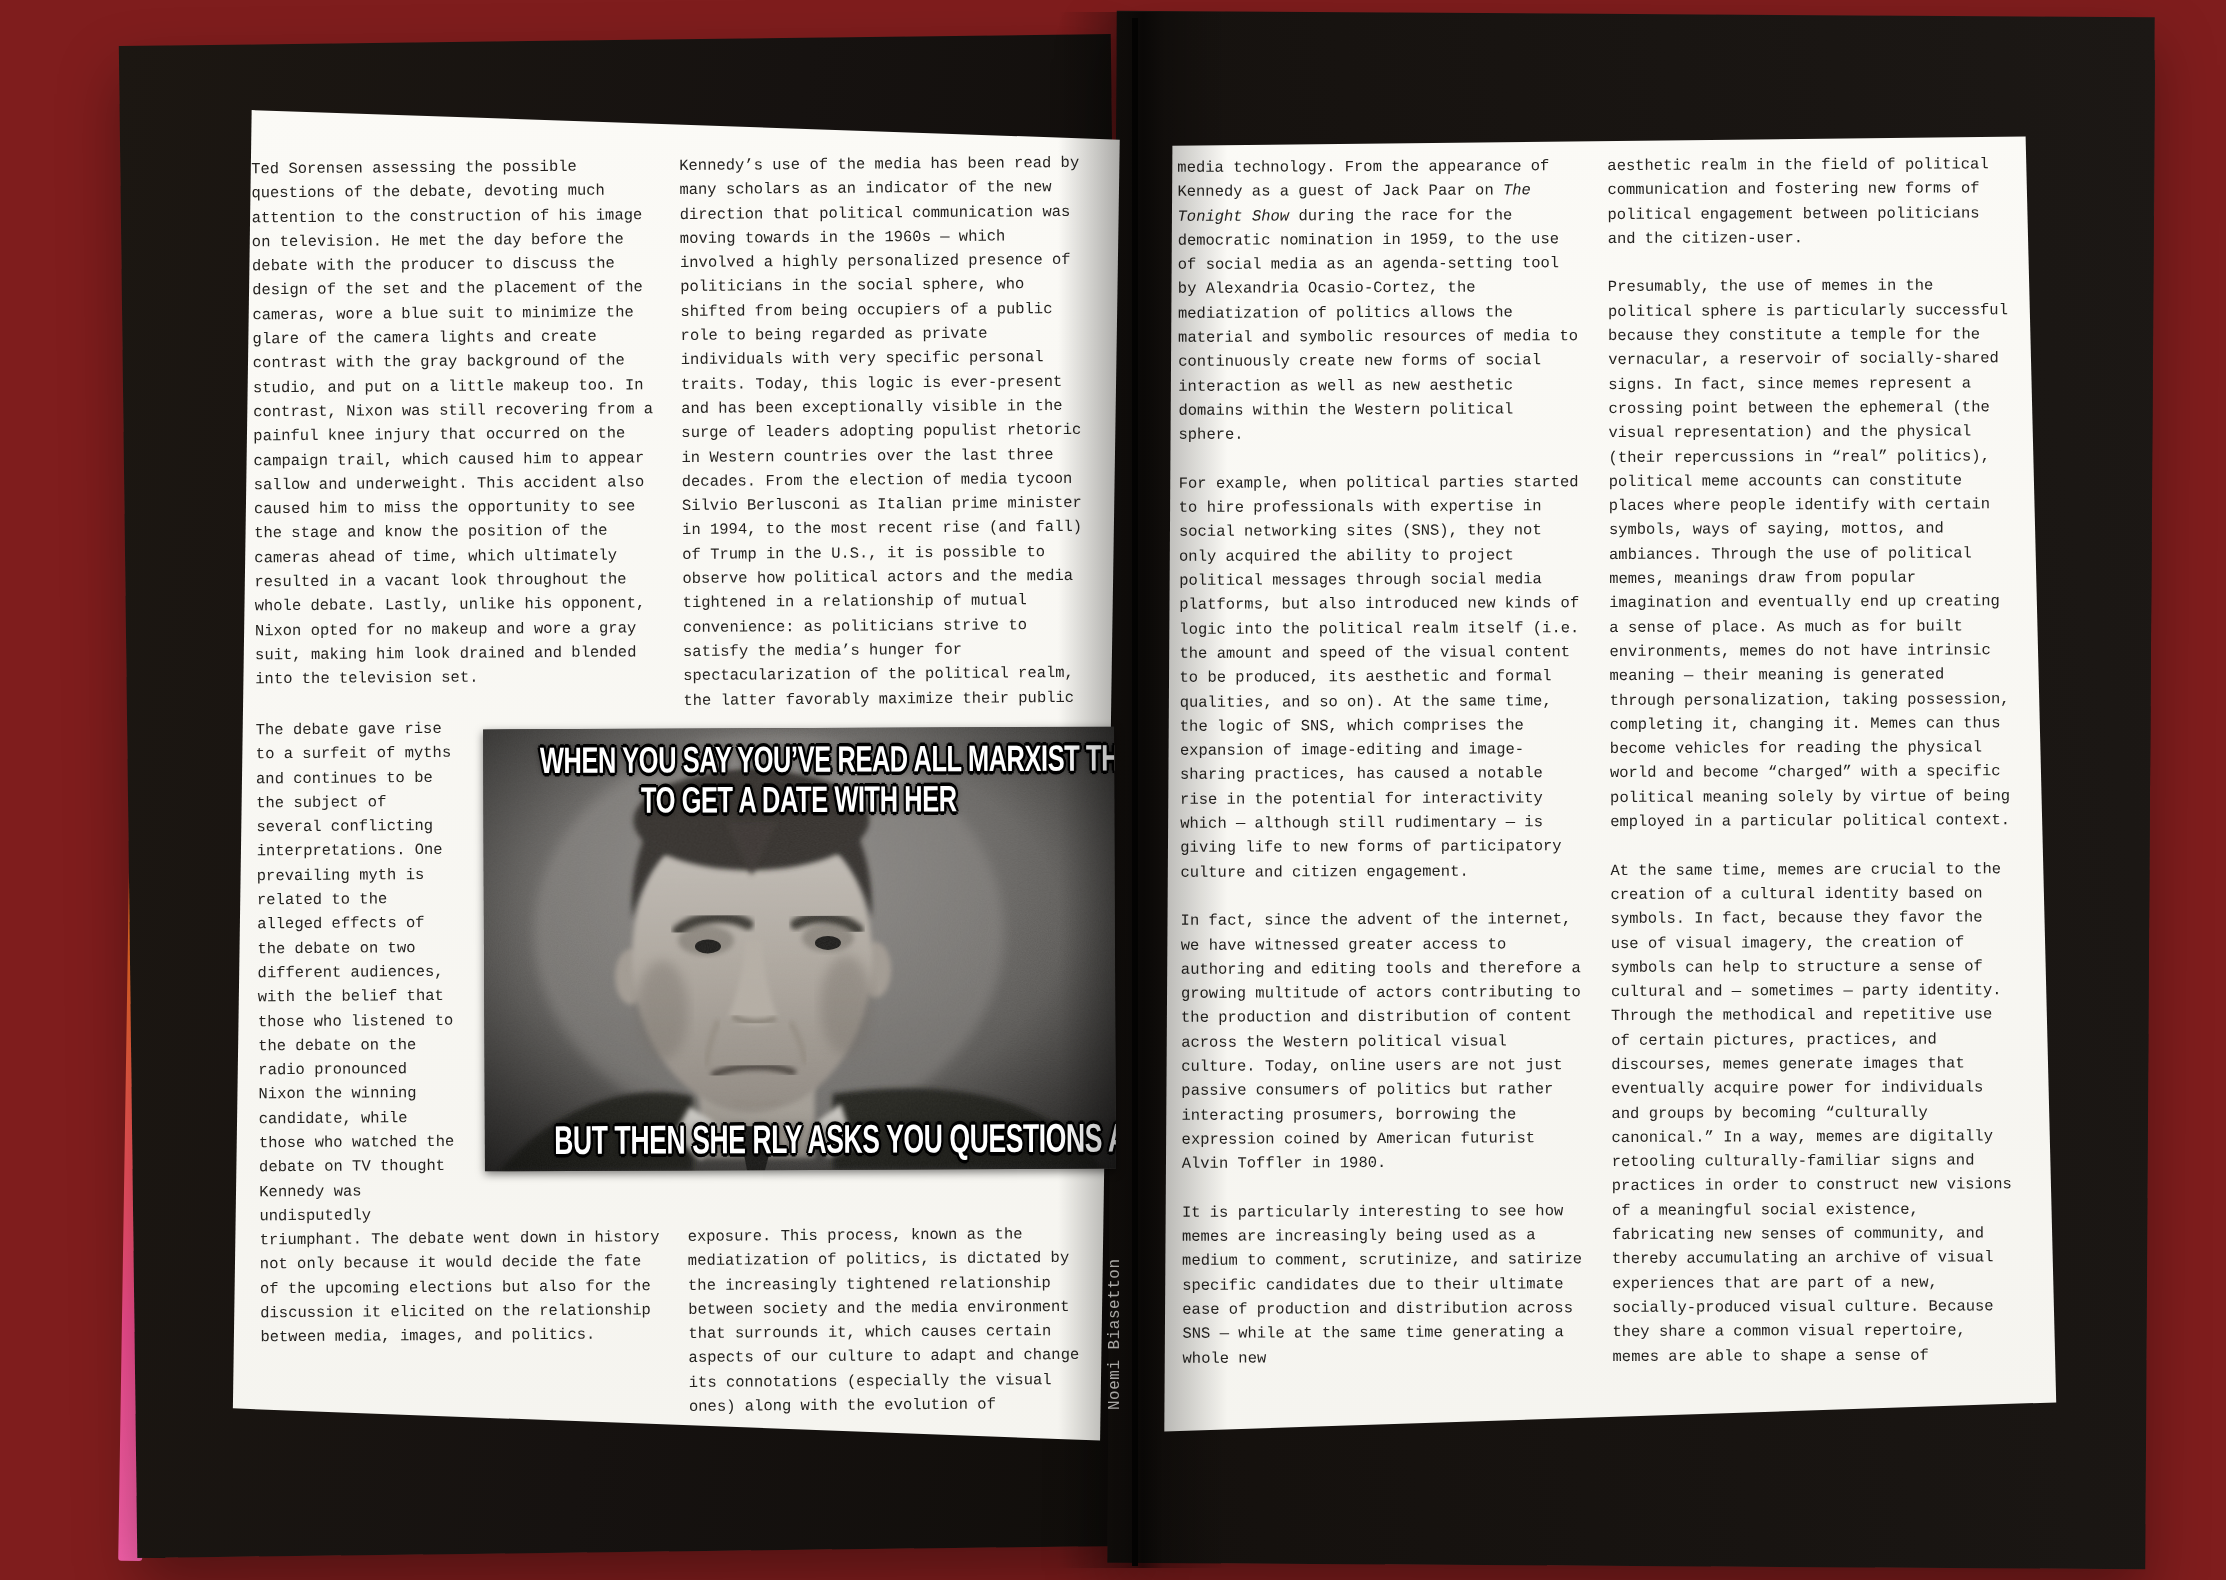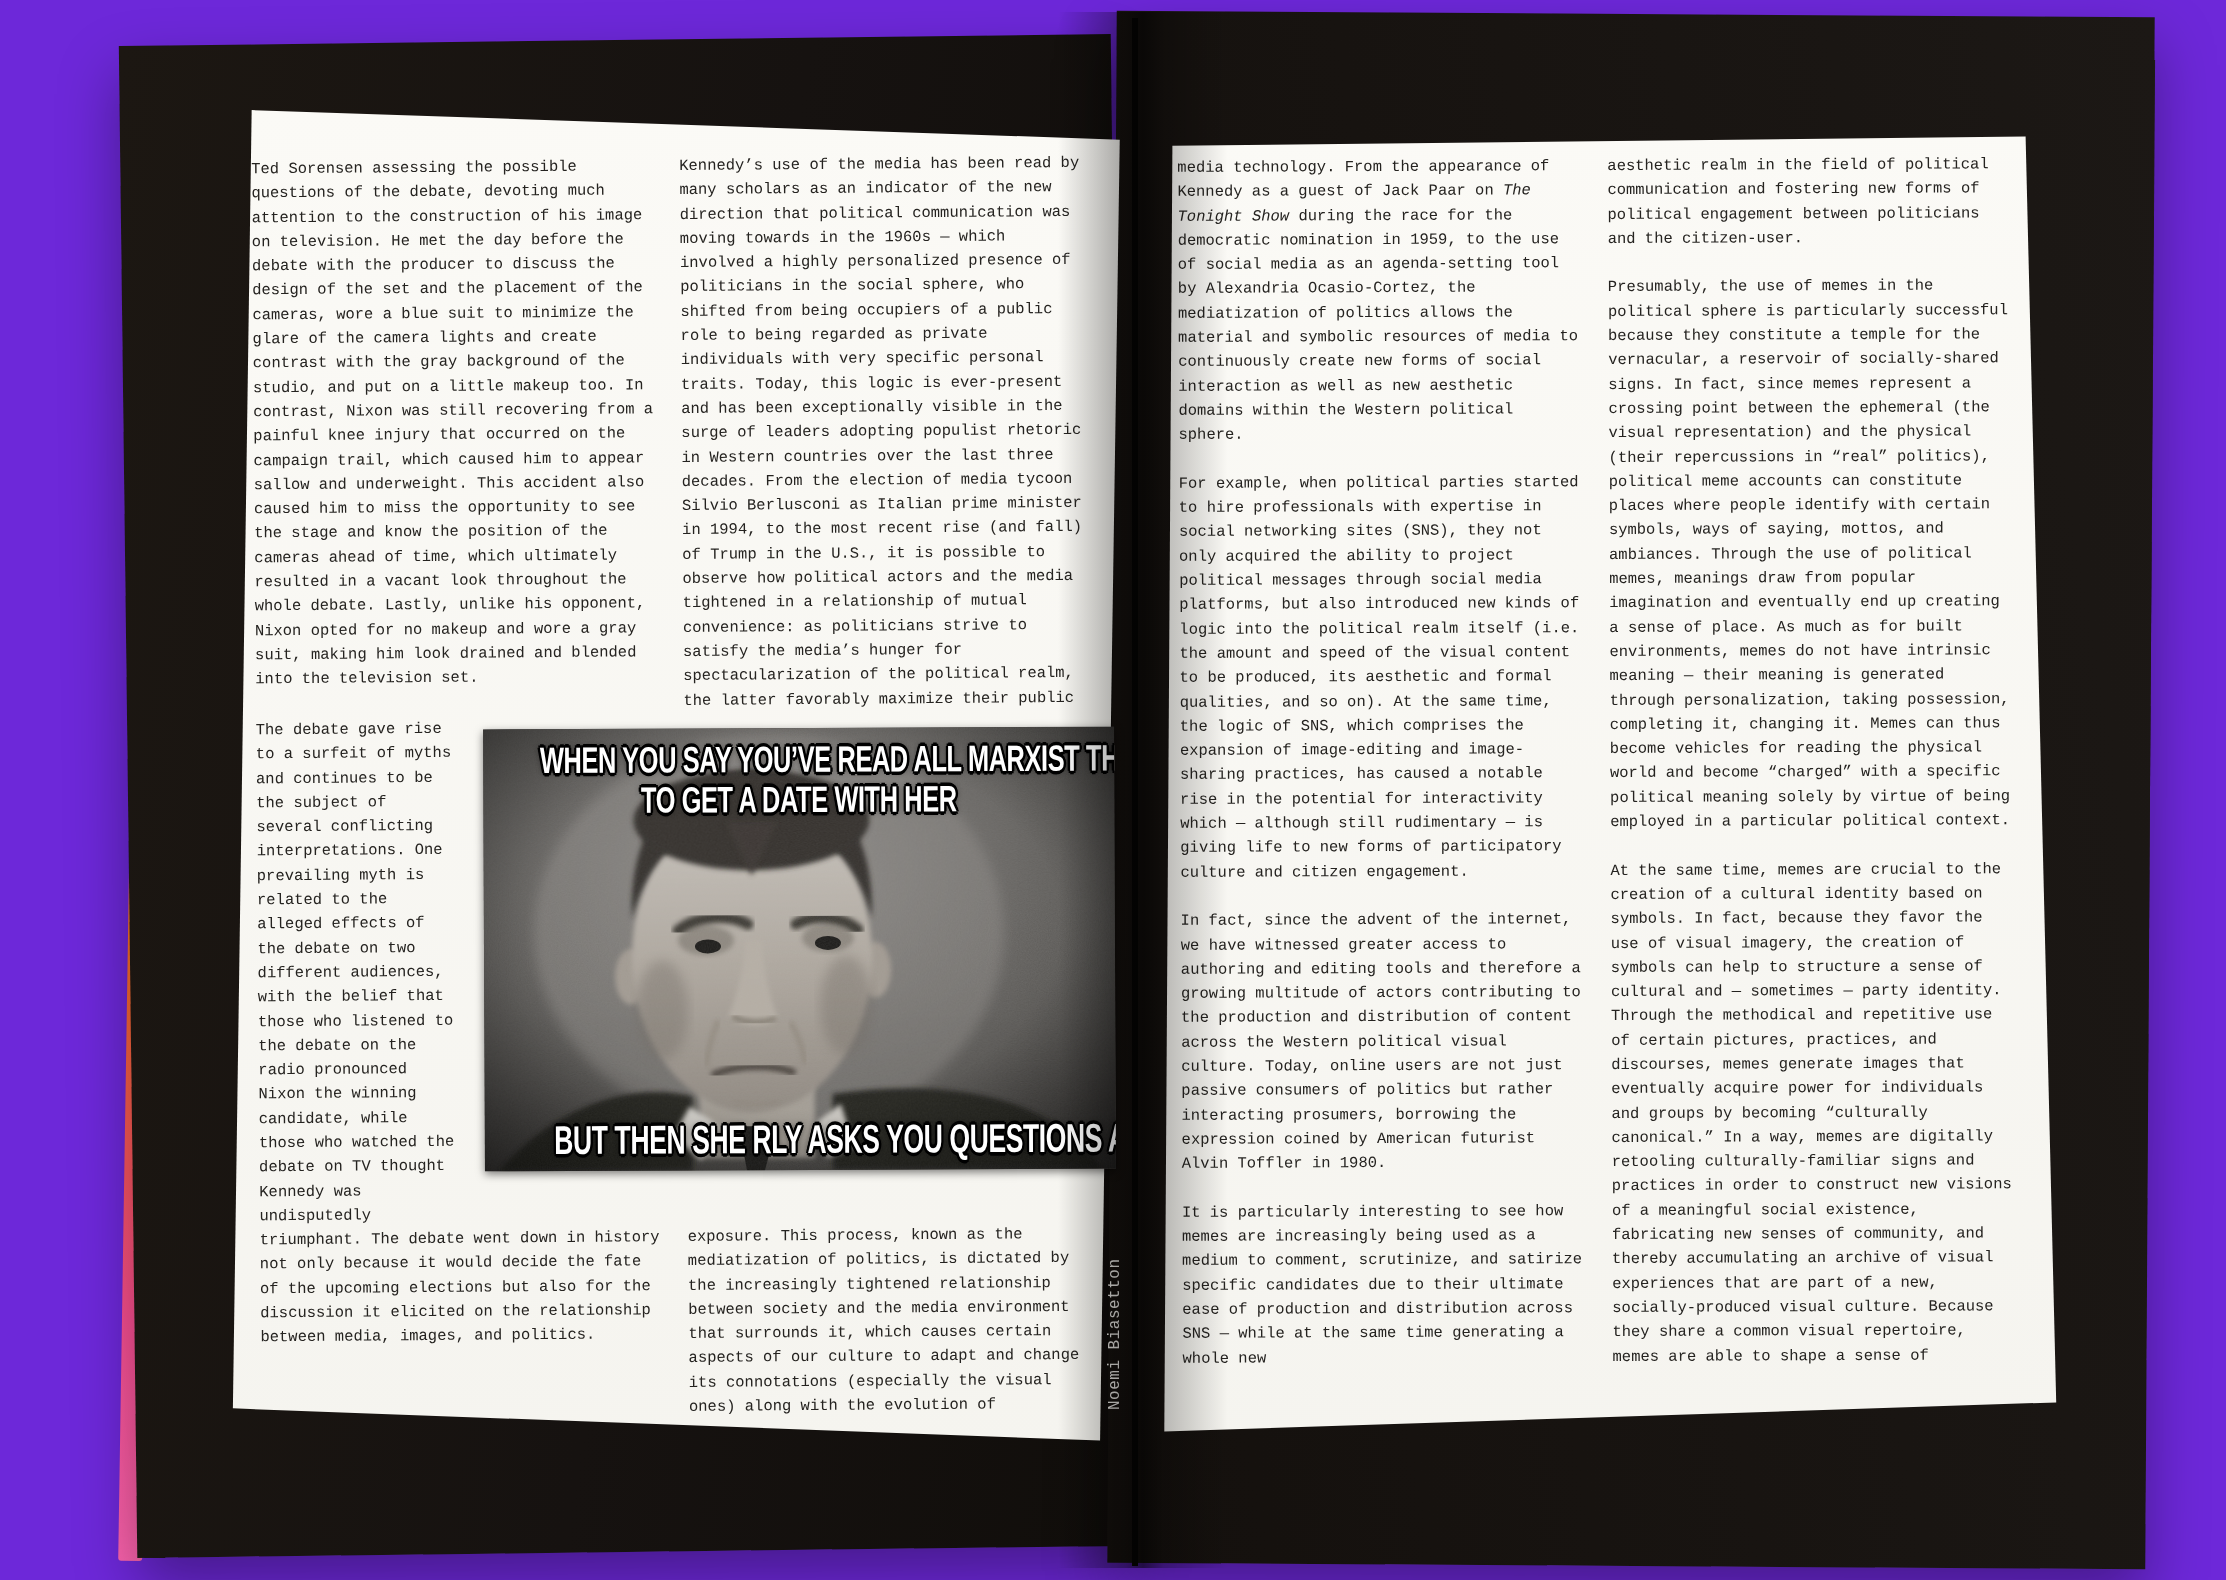--- a/index.html
+++ b/index.html
@@ -1,16 +1,16 @@
 <!DOCTYPE html>
 <html><head>
 <meta charset="utf-8">
 <style>
   html,body{margin:0;padding:0;background:#dddbd6;}
-  .canvas{position:relative;width:2226px;height:1580px;background:#6d28d9;overflow:hidden;
+  .canvas{position:relative;width:2226px;height:1580px;background:#7f1d1d;overflow:hidden;
           font-family:"Liberation Mono","DejaVu Sans Mono",monospace;}
   
   .fore-edge{position:absolute;left:130px;top:56px;width:24px;height:1505px;
     background:linear-gradient(to bottom,#41b83c 0%,#6cc236 14%,#9ccf30 26%,#d9a824 38%,#f8881f 48%,#fa6e28 60%,#fb5560 74%,#fa4f93 84%,#fb63ae 100%);
     transform:rotate(0.9deg);border-radius:3px;}
   .page-edges{position:absolute;left:156px;top:60px;width:21px;height:1498px;transform:rotate(0.9deg);
     background:
       repeating-linear-gradient(to bottom,transparent 0 34px,rgba(226,126,44,.85) 34px 37px,transparent 37px 71px,rgba(186,44,32,.75) 71px 73px,transparent 73px 139px),
       repeating-linear-gradient(to bottom,transparent 0 55px,rgba(235,218,205,.55) 55px 57px,transparent 57px 96px,rgba(80,96,205,.5) 96px 98px,transparent 98px 173px),
       linear-gradient(#141009,#120e0a);}

